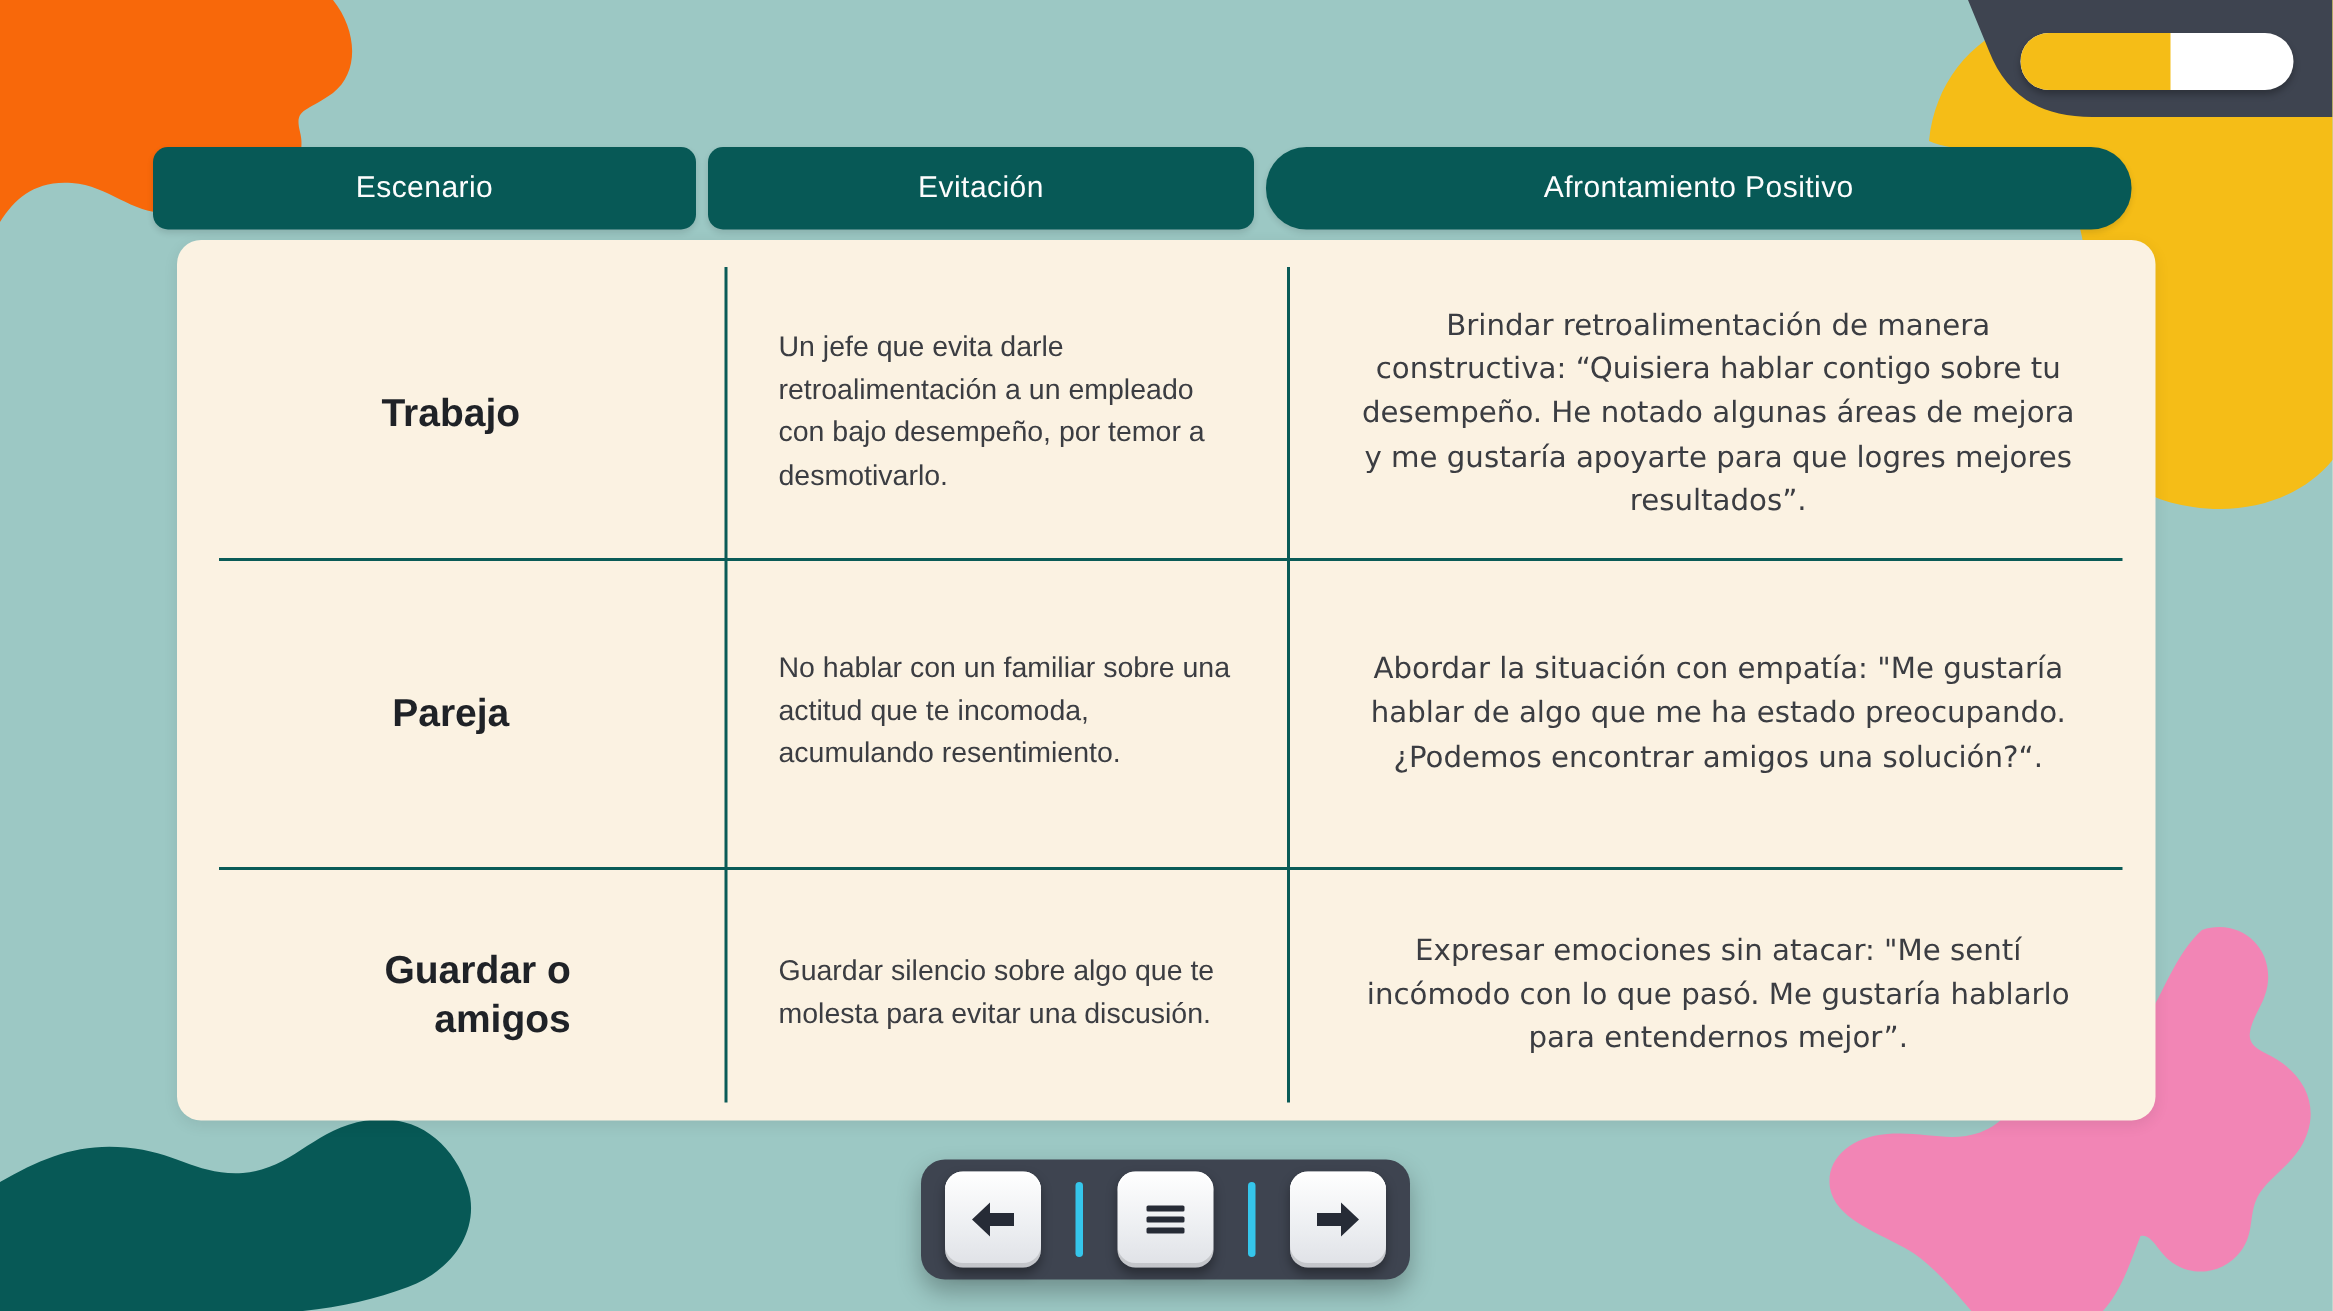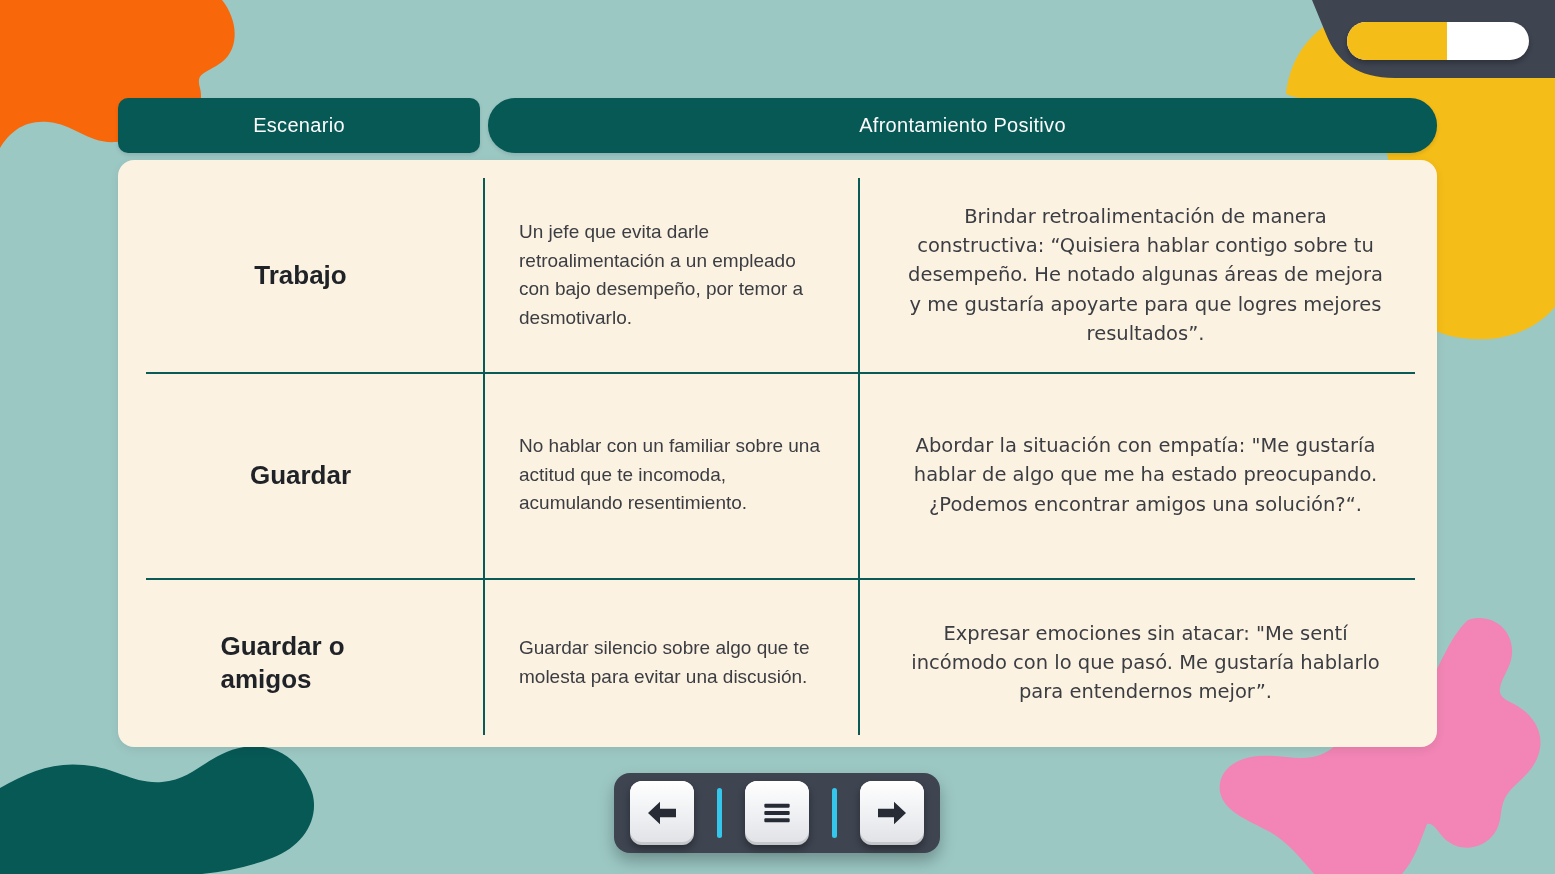--- a/index.html
+++ b/index.html
@@ -13,21 +13,21 @@
   
   .progress {
     position:absolute; left:1347px; top:22px; width:182px; height:38px;
     background:#ffffff; border-radius:19px; overflow:hidden; z-index:3;
     box-shadow:0 3px 5px rgba(0,0,0,.28);
   }
   .progress-fill { position:absolute; left:0; top:0; bottom:0; width:55%; background:#f5bd17; }
 
   
   .headers {
-    position:absolute; left:118px; top:98px; width:1319px; height:55px;
+    position:absolute; left:102px; top:98px; width:1319px; height:55px;
     display:flex; gap:8px; z-index:2;
   }
   .chip {
     background:#075956; border-radius:10px; color:#fdfdfd; font-size:20px;
     display:flex; align-items:center; justify-content:center; letter-spacing:.3px;
     box-shadow:0 2px 4px rgba(0,0,0,.12);
   }
   .chip1 { width:362px; } .chip2 { width:364px; } .chip3 { flex:1;border-radius:27px; }
 
   
@@ -39,21 +39,21 @@
   .vline { position:absolute; width:1.5px; top:18px; bottom:12px; background:#0a5b57; }
   .vl1 { left:365px; } .vl2 { left:740px; }
   .hline { position:absolute; height:1.5px; left:28px; right:22px; background:#0a5b57; }
   .hl1 { top:212px; } .hl2 { top:418px; }
 
   .rows { position:absolute; left:0; right:0; top:18px; bottom:0; display:flex; flex-direction:column; }
   .row { display:flex; }
   .row1 { height:194px; } .row2 { height:206px; } .row3 { flex:1; }
   .cell-scenario {
     width:365px; display:flex; align-items:center; justify-content:center;
-    font-weight:700; font-size:26px; color:#1f2227; text-align:left; line-height:1.25;
+    font-weight:700; font-size:26px; color:#1f2227; text-align:right; line-height:1.25;
   }
   .cell-scenario span { display:block; max-width:160px; }
   .cell-ev {
     width:375px; box-sizing:border-box; padding:0 30px 0 36px;
     display:flex; align-items:center;
     font-size:19px; color:#3b3d42; line-height:1.5;
   }
   .cell-af {
     flex:1; box-sizing:border-box; padding:0 52px 0 48px;
     display:flex; align-items:center;
@@ -104,20 +104,21 @@
            C1343,747 1348,722 1372,706 C1394,691 1414,696 1428,682
            C1440,670 1448,638 1468,620 Z" fill="#f285b5"></path>
 </svg>
 
 <div class="progress">
   <div class="progress-fill"></div>
 </div>
 
 <div class="headers">
   <div class="chip chip1">Escenario</div>
+  <div class="chip chip2">Evitación</div>
   <div class="chip chip3">Afrontamiento Positivo</div>
 </div>
 
 <div class="table">
   <div class="vline vl1"></div>
   <div class="vline vl2"></div>
   <div class="hline hl1"></div>
   <div class="hline hl2"></div>
 
   <div class="rows">
@@ -128,21 +129,21 @@
       <div class="cell-ev">
         <span>Un jefe que evita darle retroalimentación a un empleado con bajo desempeño, por temor a desmotivarlo.</span>
       </div>
       <div class="cell-af">
         <span>Brindar retroalimentación de manera constructiva: “Quisiera hablar contigo sobre tu desempeño. He notado algunas áreas de mejora y me gustaría apoyarte para que logres mejores resultados”.</span>
       </div>
     </div>
 
     <div class="row row2">
       <div class="cell-scenario">
-        <span>Guardar</span>
+        <span>Pareja</span>
       </div>
       <div class="cell-ev">
         <span>No hablar con un familiar sobre una actitud que te incomoda, acumulando resentimiento.</span>
       </div>
       <div class="cell-af">
         <span>Abordar la situación con empatía: "Me gustaría hablar de algo que me ha estado preocupando. ¿Podemos encontrar amigos una solución?“.</span>
       </div>
     </div>
 
     <div class="row row3">

